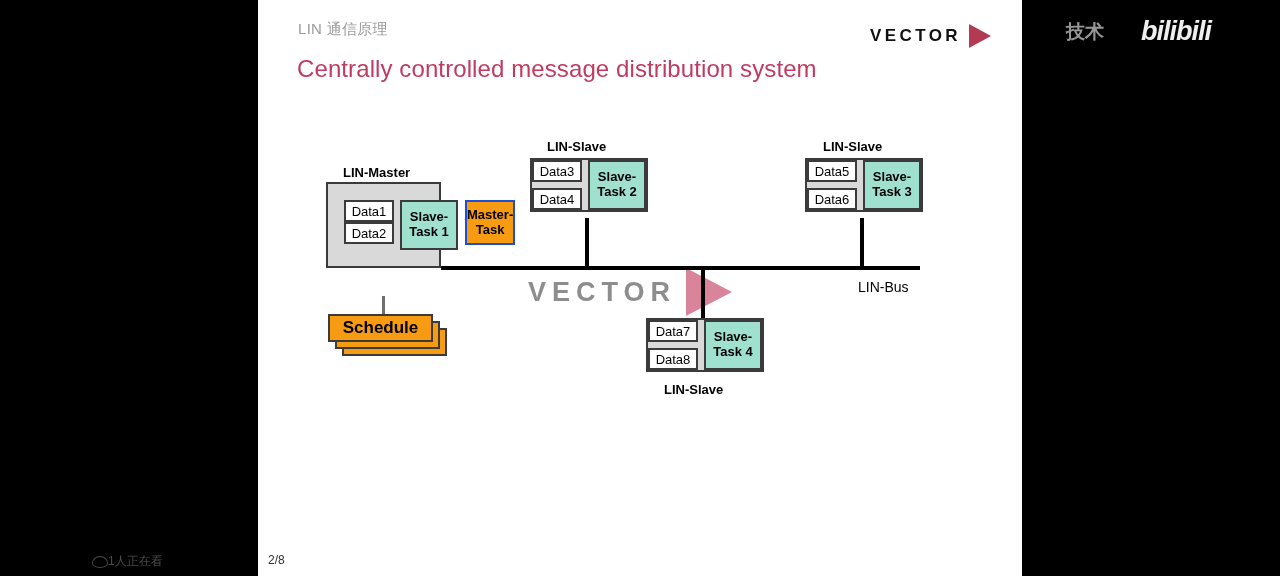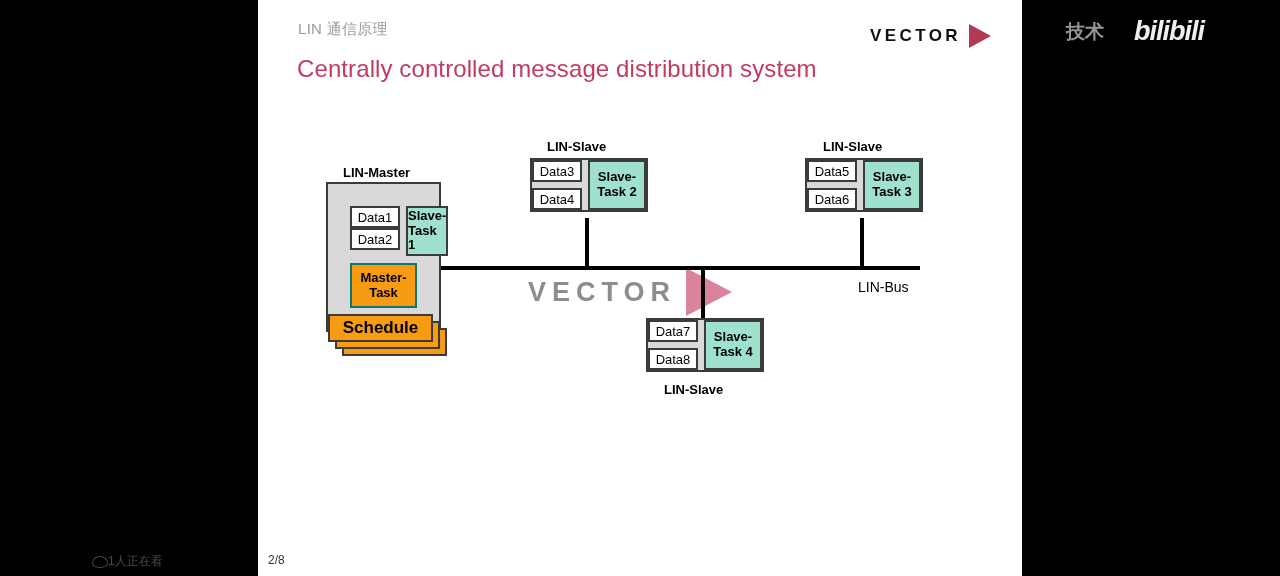--- a/index.html
+++ b/index.html
@@ -41,38 +41,38 @@
            display:flex;align-items:center;justify-content:center;font-size:13px;color:#000;}
   .slavetask{background:#9fe0ce;border:2px solid #3b3b3b;box-sizing:border-box;width:58px;height:50px;
              display:flex;flex-direction:column;align-items:center;justify-content:center;
              font-size:13px;font-weight:bold;color:#000;line-height:1.15;}
 
   
   .caption{position:absolute;font-size:13px;font-weight:bold;color:#000;white-space:nowrap;}
 
   
   #master-node{position:absolute;left:68px;top:182px;width:115px;background:#d9d9d9;border:2px solid #3b3b3b;
-               box-sizing:border-box;padding:22px;display:flex;flex-direction:column;gap:7px;}
+               box-sizing:border-box;padding:16px;display:flex;flex-direction:row;gap:7px;}
   #master-node .toprow{display:flex;gap:6px;}
-  .mastertask{background:#f79b12;border:2px solid #0f766e;box-sizing:border-box;height:45px;
+  .mastertask{background:#f79b12;border:2px solid #1d4ed8;box-sizing:border-box;height:45px;
               display:flex;flex-direction:column;align-items:center;justify-content:center;
               font-size:13px;font-weight:bold;color:#000;line-height:1.15;}
 
   
   .sched-wrap{position:absolute;left:70px;top:314px;width:122px;height:42px;}
   .sched{position:absolute;background:#f79b12;border:2px solid #3b3b3b;box-sizing:border-box;
          width:105px;height:28px;display:flex;align-items:center;justify-content:center;
          font-size:17px;font-weight:bold;color:#000;}
   .sched.l3{left:14px;top:14px;}
   .sched.l2{left:7px;top:7px;}
   .sched.l1{left:0px;top:0px;}
 
   
   #rightband{position:absolute;left:1022px;top:0;width:258px;height:576px;background:#000;}
-  .bili{position:absolute;left:44px;top:16px;display:flex;align-items:center;gap:2px;}
+  .bili{position:absolute;left:44px;top:16px;display:flex;align-items:center;gap:9px;}
   .bili .cn{font-size:19px;color:#c9c9c9;font-weight:bold;opacity:.75;}
   .bili .logo{font-size:27px;font-weight:bold;color:#efefef;letter-spacing:-1px;font-style:italic;margin-left:28px;}
 
   
   .watching{position:absolute;left:92px;top:553px;display:flex;align-items:center;gap:0;
             color:#4a4a4a;font-size:12px;}
   .watching .eye{width:14px;height:10px;border:1px solid #4a4a4a;border-radius:50% 50% 50% 50%/60% 60% 40% 40%;}
   .pagenum{position:absolute;left:268px;top:553px;font-size:12px;color:#333;}
 </style>
 </head>

